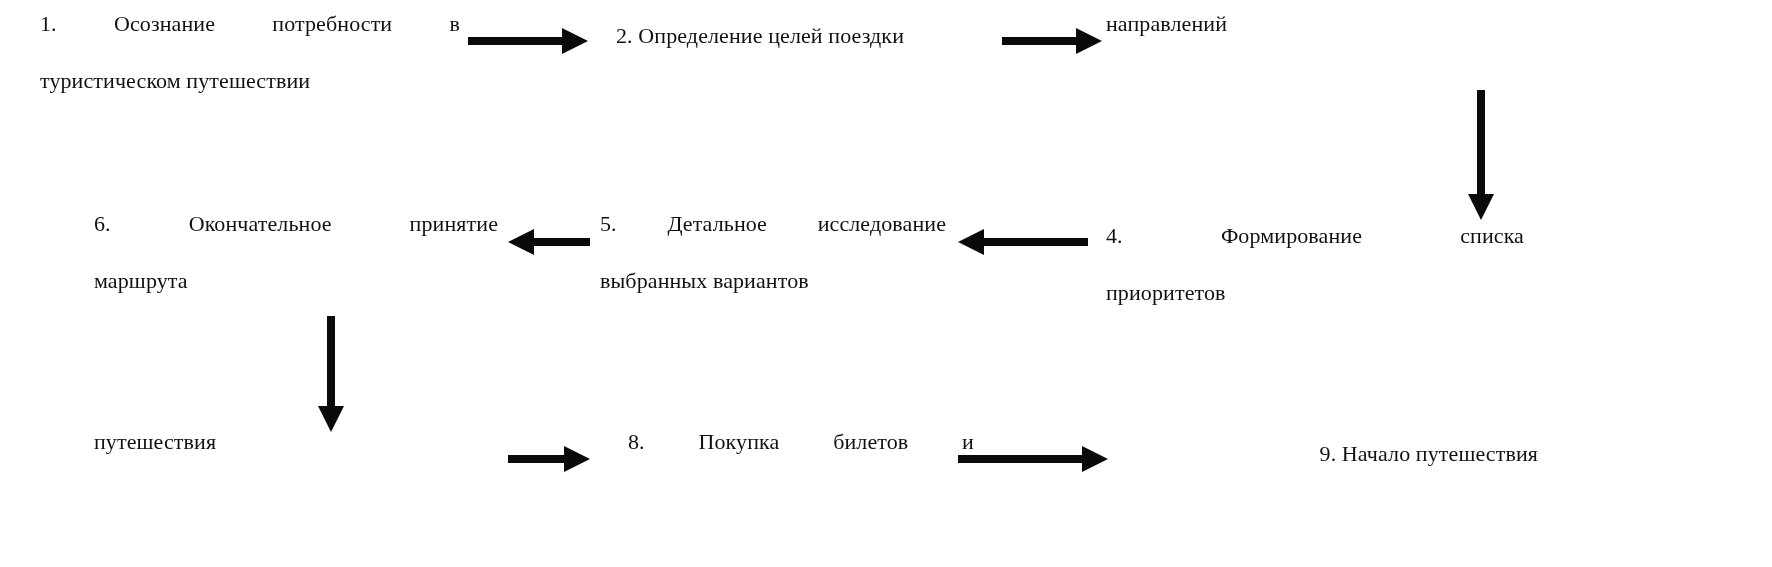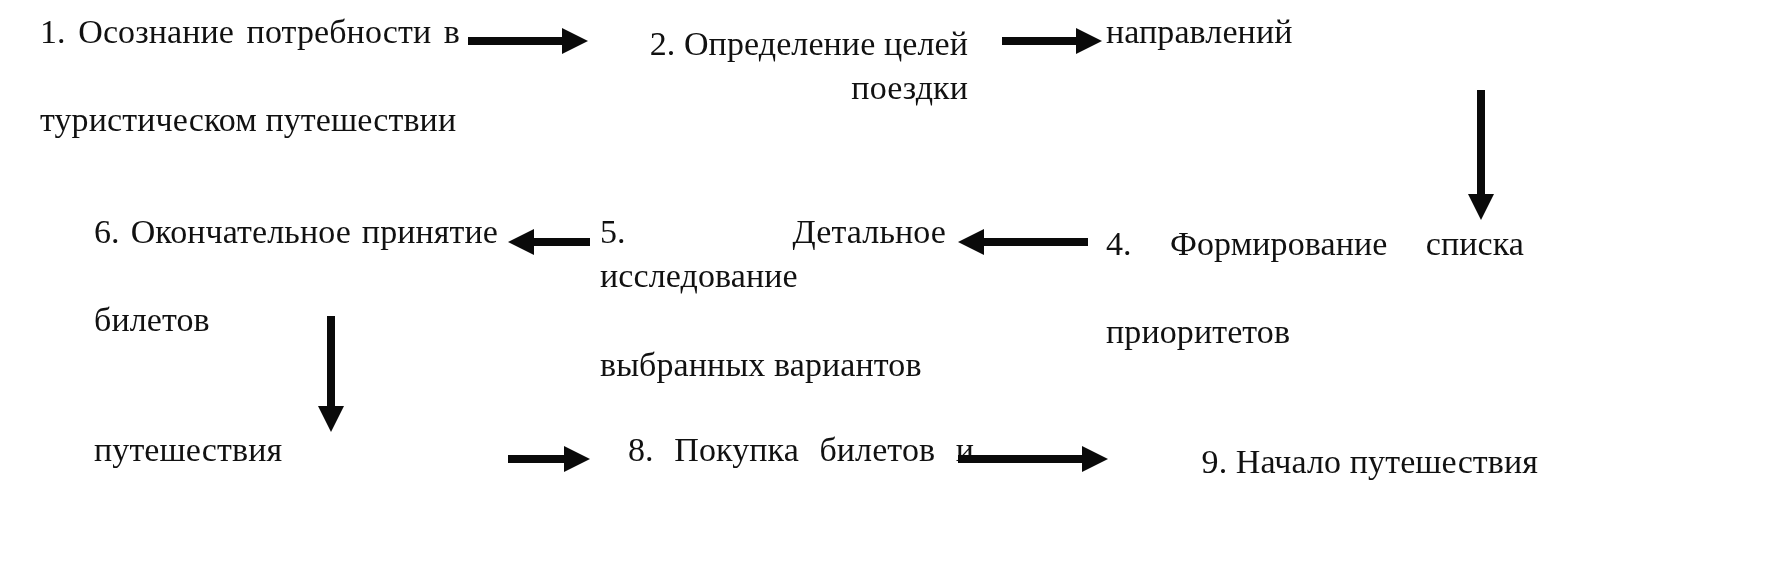--- a/index.html
+++ b/index.html
@@ -7,21 +7,21 @@
     width:1772px;height:567px;
     background:#ffffff;
     font-family:"Liberation Serif","DejaVu Serif",serif;
     color:#111111;
     overflow:hidden;
   }
   #stage{position:relative;width:1772px;height:567px;}
 
   .node{
     position:absolute;
-    font-size:34px;
+    font-size:22px;
     line-height:1.30;
     text-align:justify;
     text-justify:inter-word;
     color:#111111;
     letter-spacing:0.1px;
   }
   
   .node .ln{display:block;}
   .node .ln.j{text-align:justify;}
   .node .ln.j::after{content:"";display:inline-block;width:100%;height:0;}
@@ -61,41 +61,41 @@
   <div class="node" style="left:40px; top:10px; width:420px;">
     <span class="ln j">1.   Осознание   потребности   в</span>
     <span class="ln">туристическом путешествии</span>
   </div>
 
   <div class="arrow right" style="left:468px; top:28px; width:120px; height:26px;">
     <div class="shaft" style="width:96px;"></div>
     <div class="head"></div>
   </div>
 
-  <div class="node" style="left:568px; top:22px; width:400px; text-align:right;">
+  <div class="node" style="left:616px; top:22px; width:400px; text-align:left;">
     <span class="ln">2. Определение целей поездки</span>
   </div>
 
   <div class="arrow right" style="left:1002px; top:28px; width:100px; height:26px;">
     <div class="shaft" style="width:76px;"></div>
     <div class="head"></div>
   </div>
 
   <div class="node" style="left:1106px; top:10px; width:418px;">
     <span class="ln">направлений</span>
   </div>
 
   <div class="arrow down" style="left:1468px; top:90px; width:26px; height:130px;">
     <div class="shaft" style="height:106px;"></div>
     <div class="head"></div>
   </div>
 
   <div class="node" style="left:94px; top:210px; width:404px;">
     <span class="ln j">6.    Окончательное    принятие</span>
-    <span class="ln">билетов</span>
+    <span class="ln">маршрута</span>
   </div>
 
   <div class="arrow left" style="left:508px; top:229px; width:82px; height:26px;">
     <div class="shaft" style="width:58px;"></div>
     <div class="head"></div>
   </div>
 
   <div class="node" style="left:600px; top:210px; width:346px;">
     <span class="ln j">5. Детальное исследование</span>
     <span class="ln">выбранных вариантов</span>

